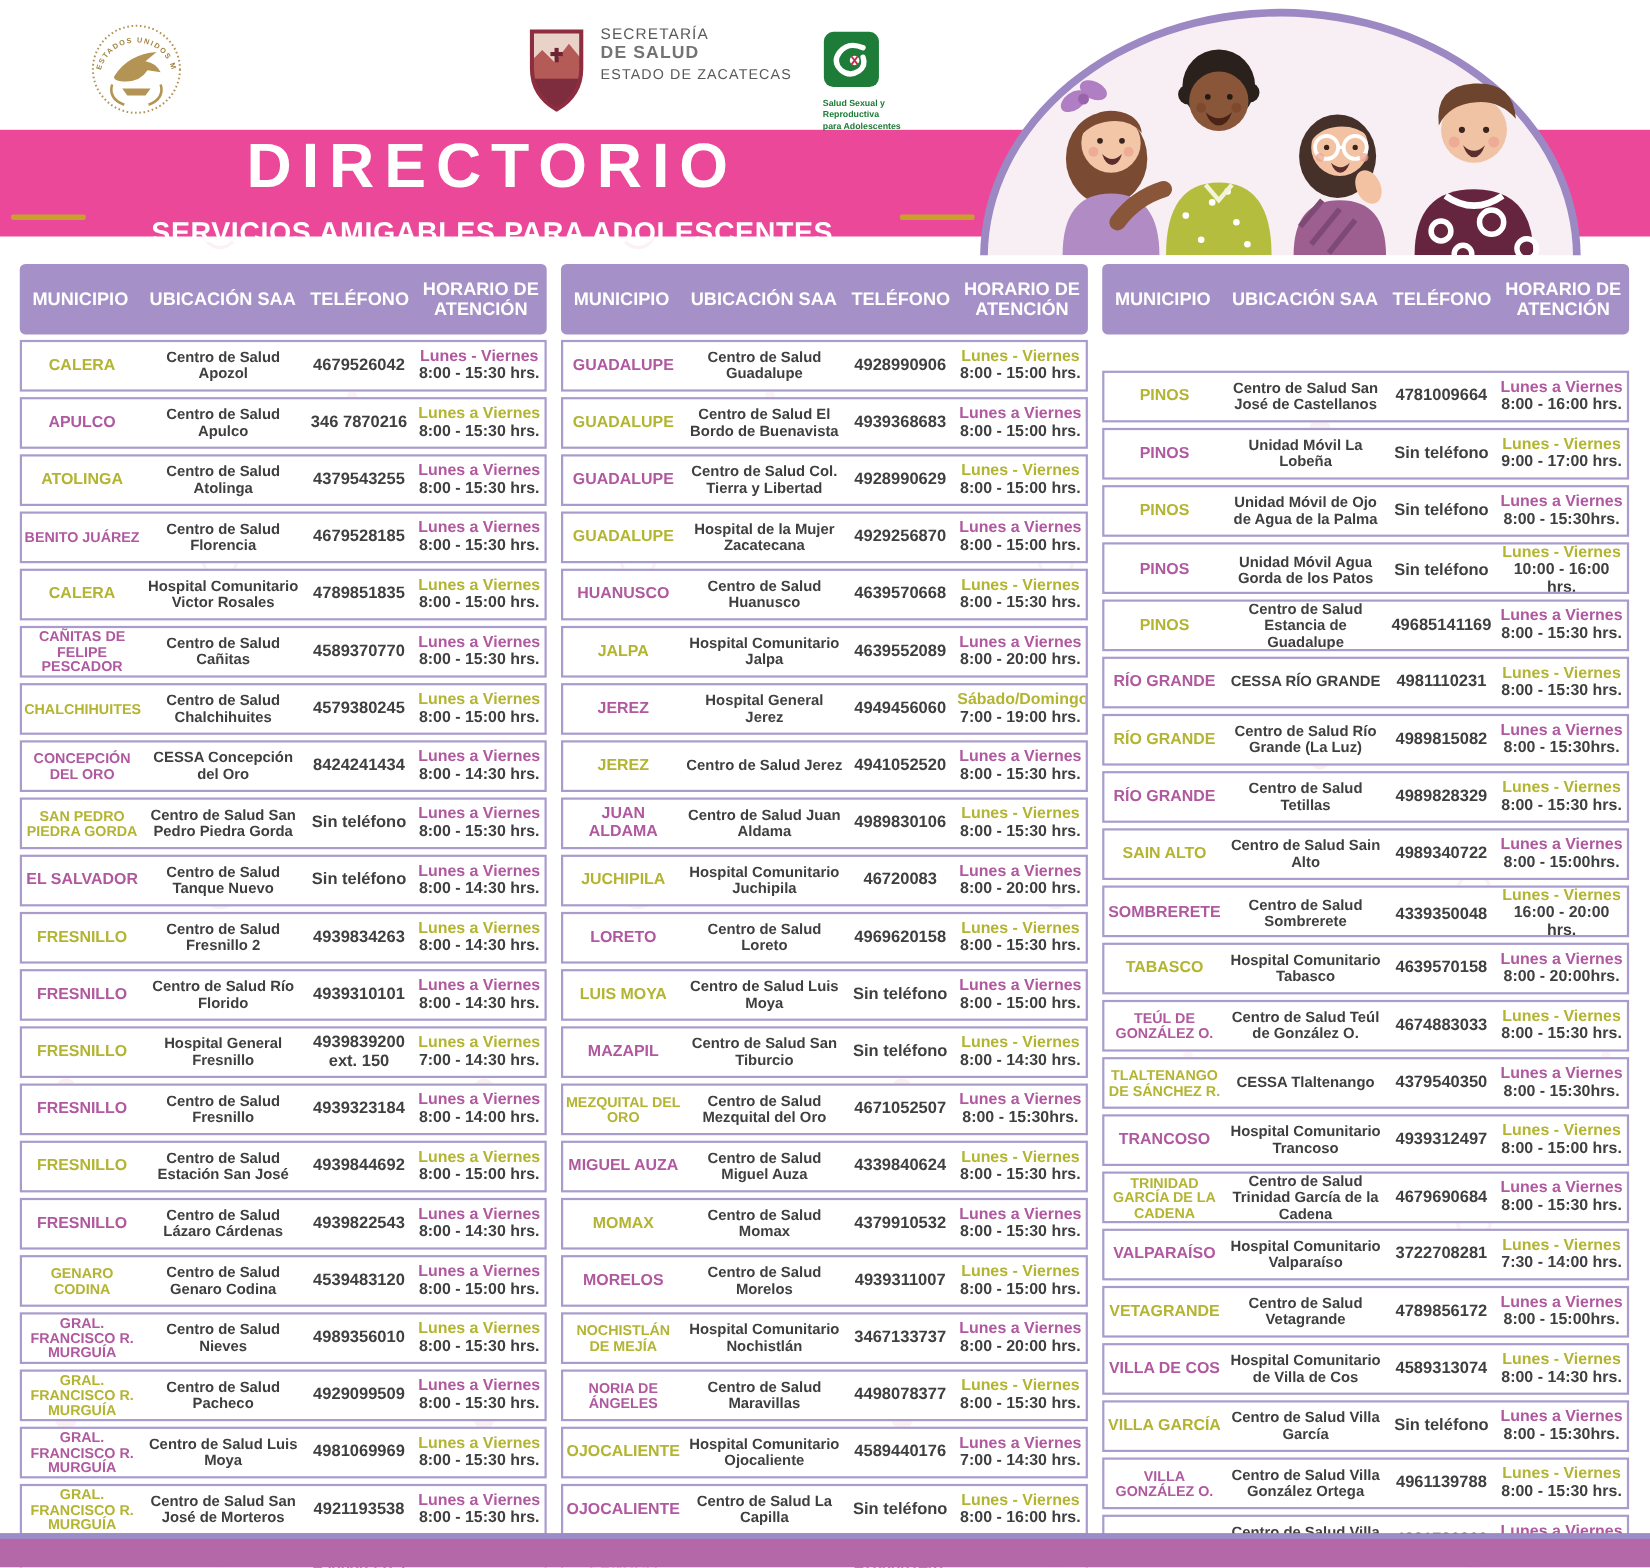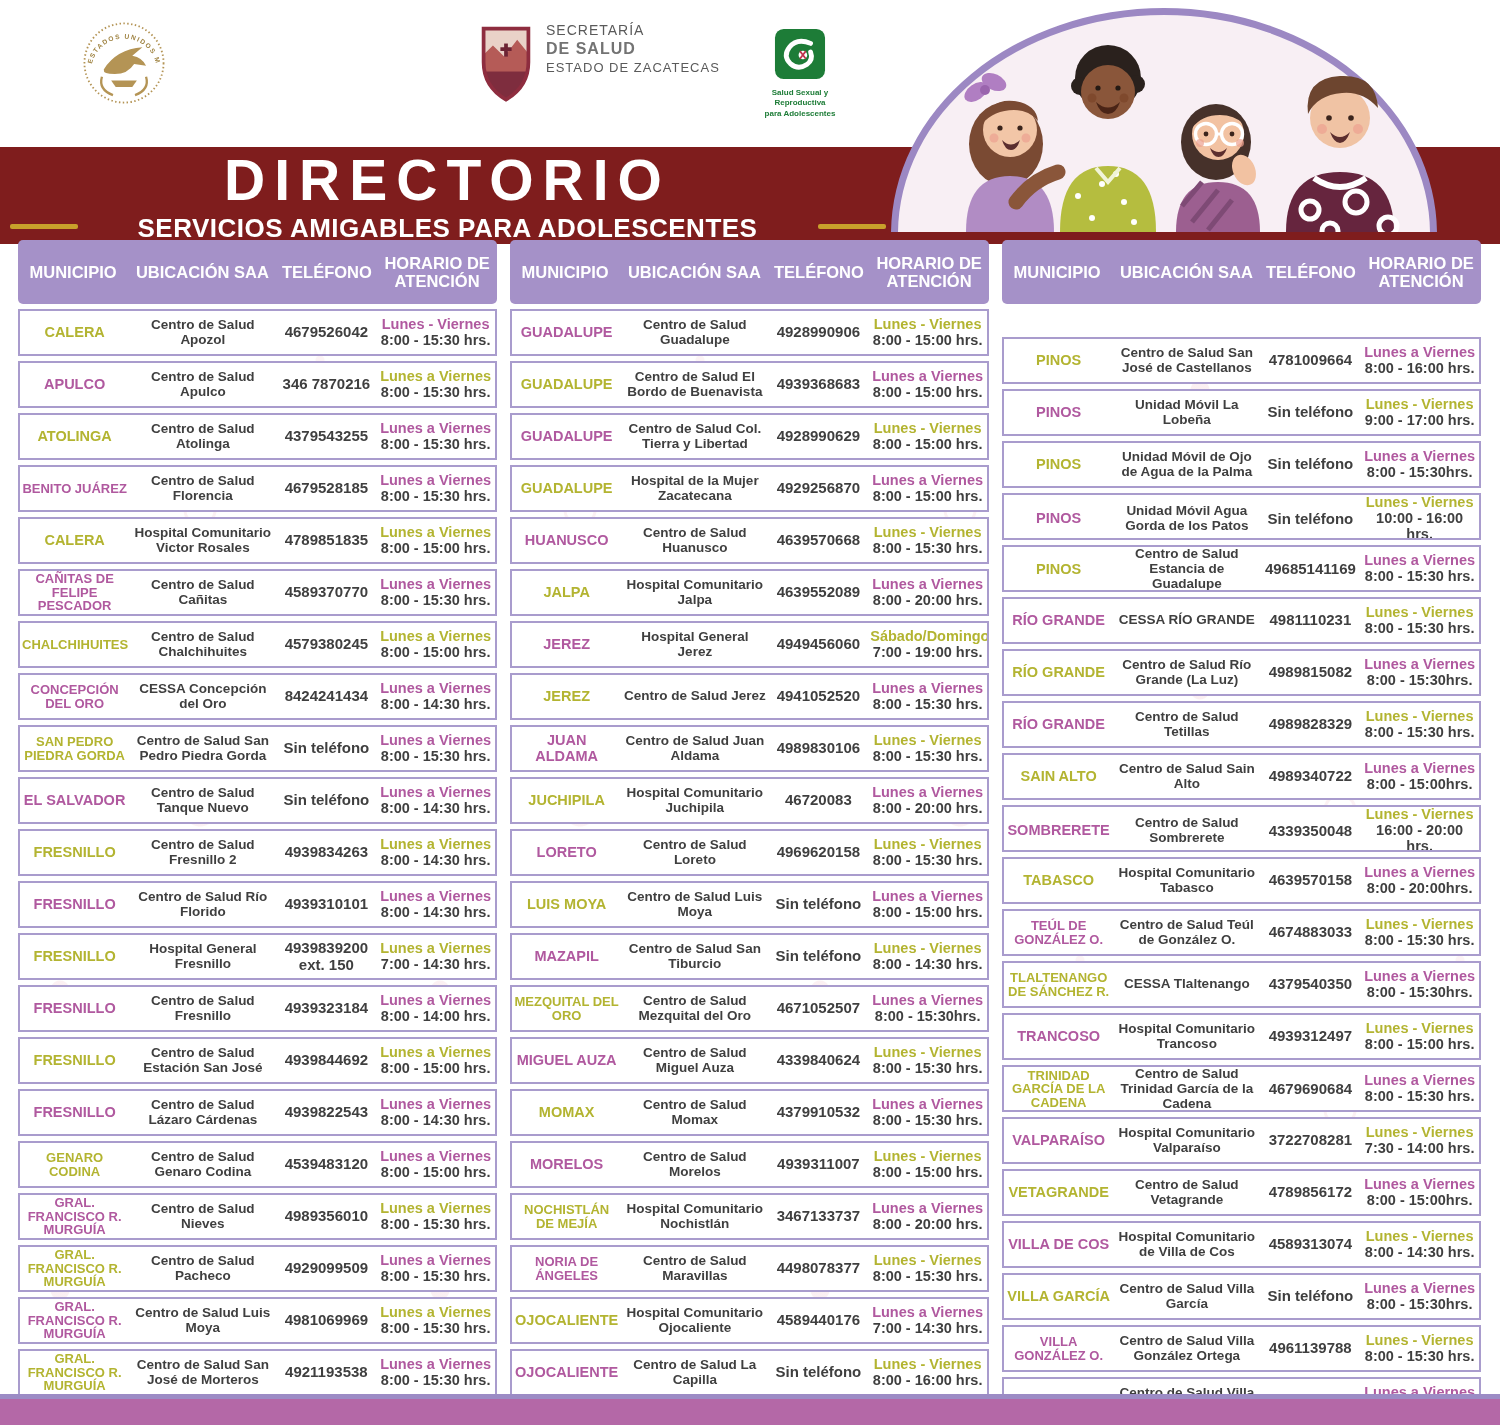--- a/index.html
+++ b/index.html
@@ -16,27 +16,27 @@
   
   .gov{position:absolute;left:78px;top:12px;display:flex;align-items:center;gap:16px;z-index:4;}
   .salud-word{font-family:"Liberation Serif",serif;font-weight:bold;font-size:58px;color:#8a1e41;letter-spacing:3px;line-height:1;}
   .salud-sub{margin-top:10px;font-weight:bold;font-size:15px;color:#a08443;letter-spacing:3px;}
   
   .zac{position:absolute;left:478px;top:22px;display:flex;align-items:flex-start;gap:12px;z-index:4;}
   .zac-t1{font-size:14px;color:#5a5a5a;letter-spacing:1px;}
   .zac-t2{font-size:16px;font-weight:bold;color:#737373;letter-spacing:1px;margin-top:2px;}
   .zac-t3{font-size:13px;color:#5a5a5a;letter-spacing:1px;margin-top:2px;}
   
-  .ssr{position:absolute;left:748px;top:28px;width:104px;text-align:center;z-index:4;}
+  .ssr{position:absolute;left:748px;top:28px;width:104px;text-align:left;z-index:4;}
   .ssr-cap{margin-top:4px;font-size:8px;font-weight:bold;color:#1d7c37;line-height:1.3;}
   
-  .banner{position:absolute;left:0;top:147px;width:100%;height:97px;background:#7f1d1d;z-index:1;}
+  .banner{position:absolute;left:0;top:118px;width:100%;height:97px;background:#ec4899;z-index:1;}
   .banner-inner{position:absolute;left:0;top:0;width:895px;height:100%;text-align:center;color:#fff;}
   .title{font-size:57px;font-weight:bold;letter-spacing:9px;margin-top:5px;line-height:1;}
-  .subtitle{font-size:26px;font-weight:bold;letter-spacing:.5px;margin-top:4px;}
+  .subtitle{font-size:26px;font-weight:bold;letter-spacing:.5px;margin-top:16px;}
   .dash{position:absolute;height:5px;background:#c8a02b;top:77px;border-radius:2px;}
   .dash-l{left:10px;width:68px;}
   .dash-r{left:818px;width:68px;}
   
   .oval-wrap{position:absolute;left:888px;top:0;width:566px;height:232px;overflow:hidden;z-index:3;}
   .oval{position:absolute;left:3px;top:8px;width:546px;height:452px;border-radius:50%;background:#f8eff4;border:7px solid #9c88c3;box-sizing:border-box;}
   .people{position:absolute;left:22px;top:26px;width:520px;height:206px;}
   
   .cols{position:absolute;left:18px;top:240px;width:1464px;display:flex;gap:13px;z-index:2;}
   .col{width:479px;}

